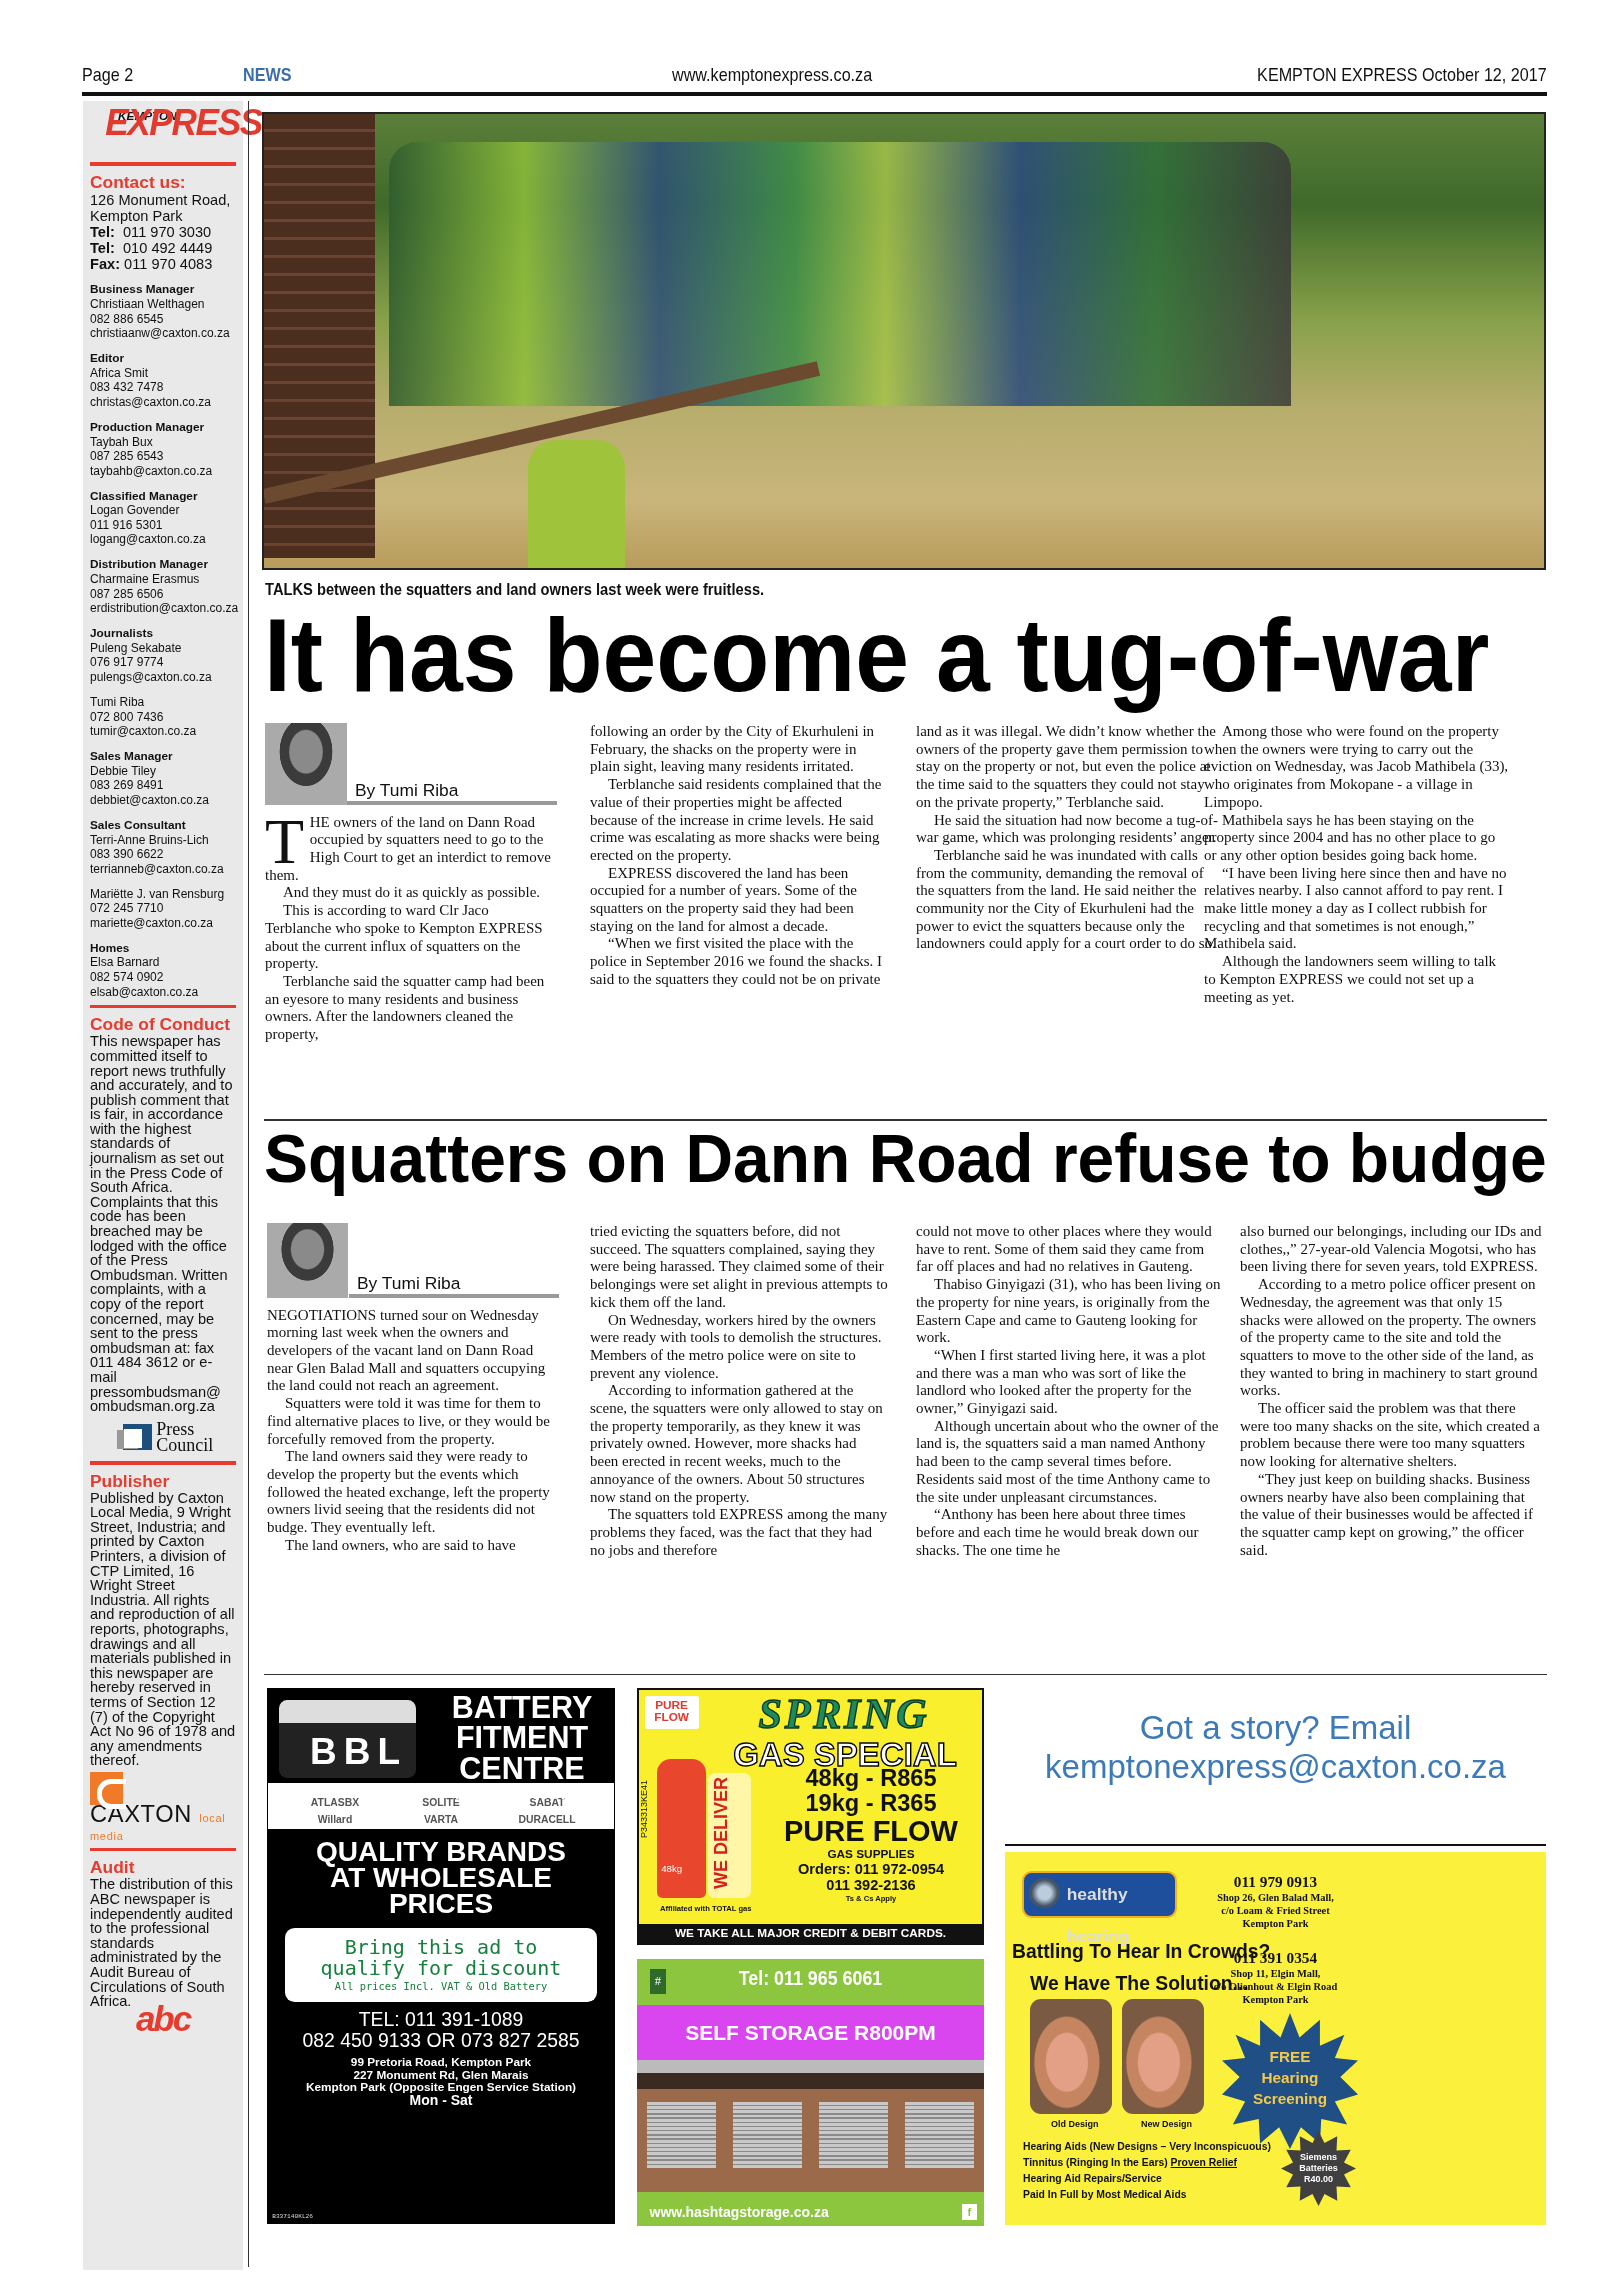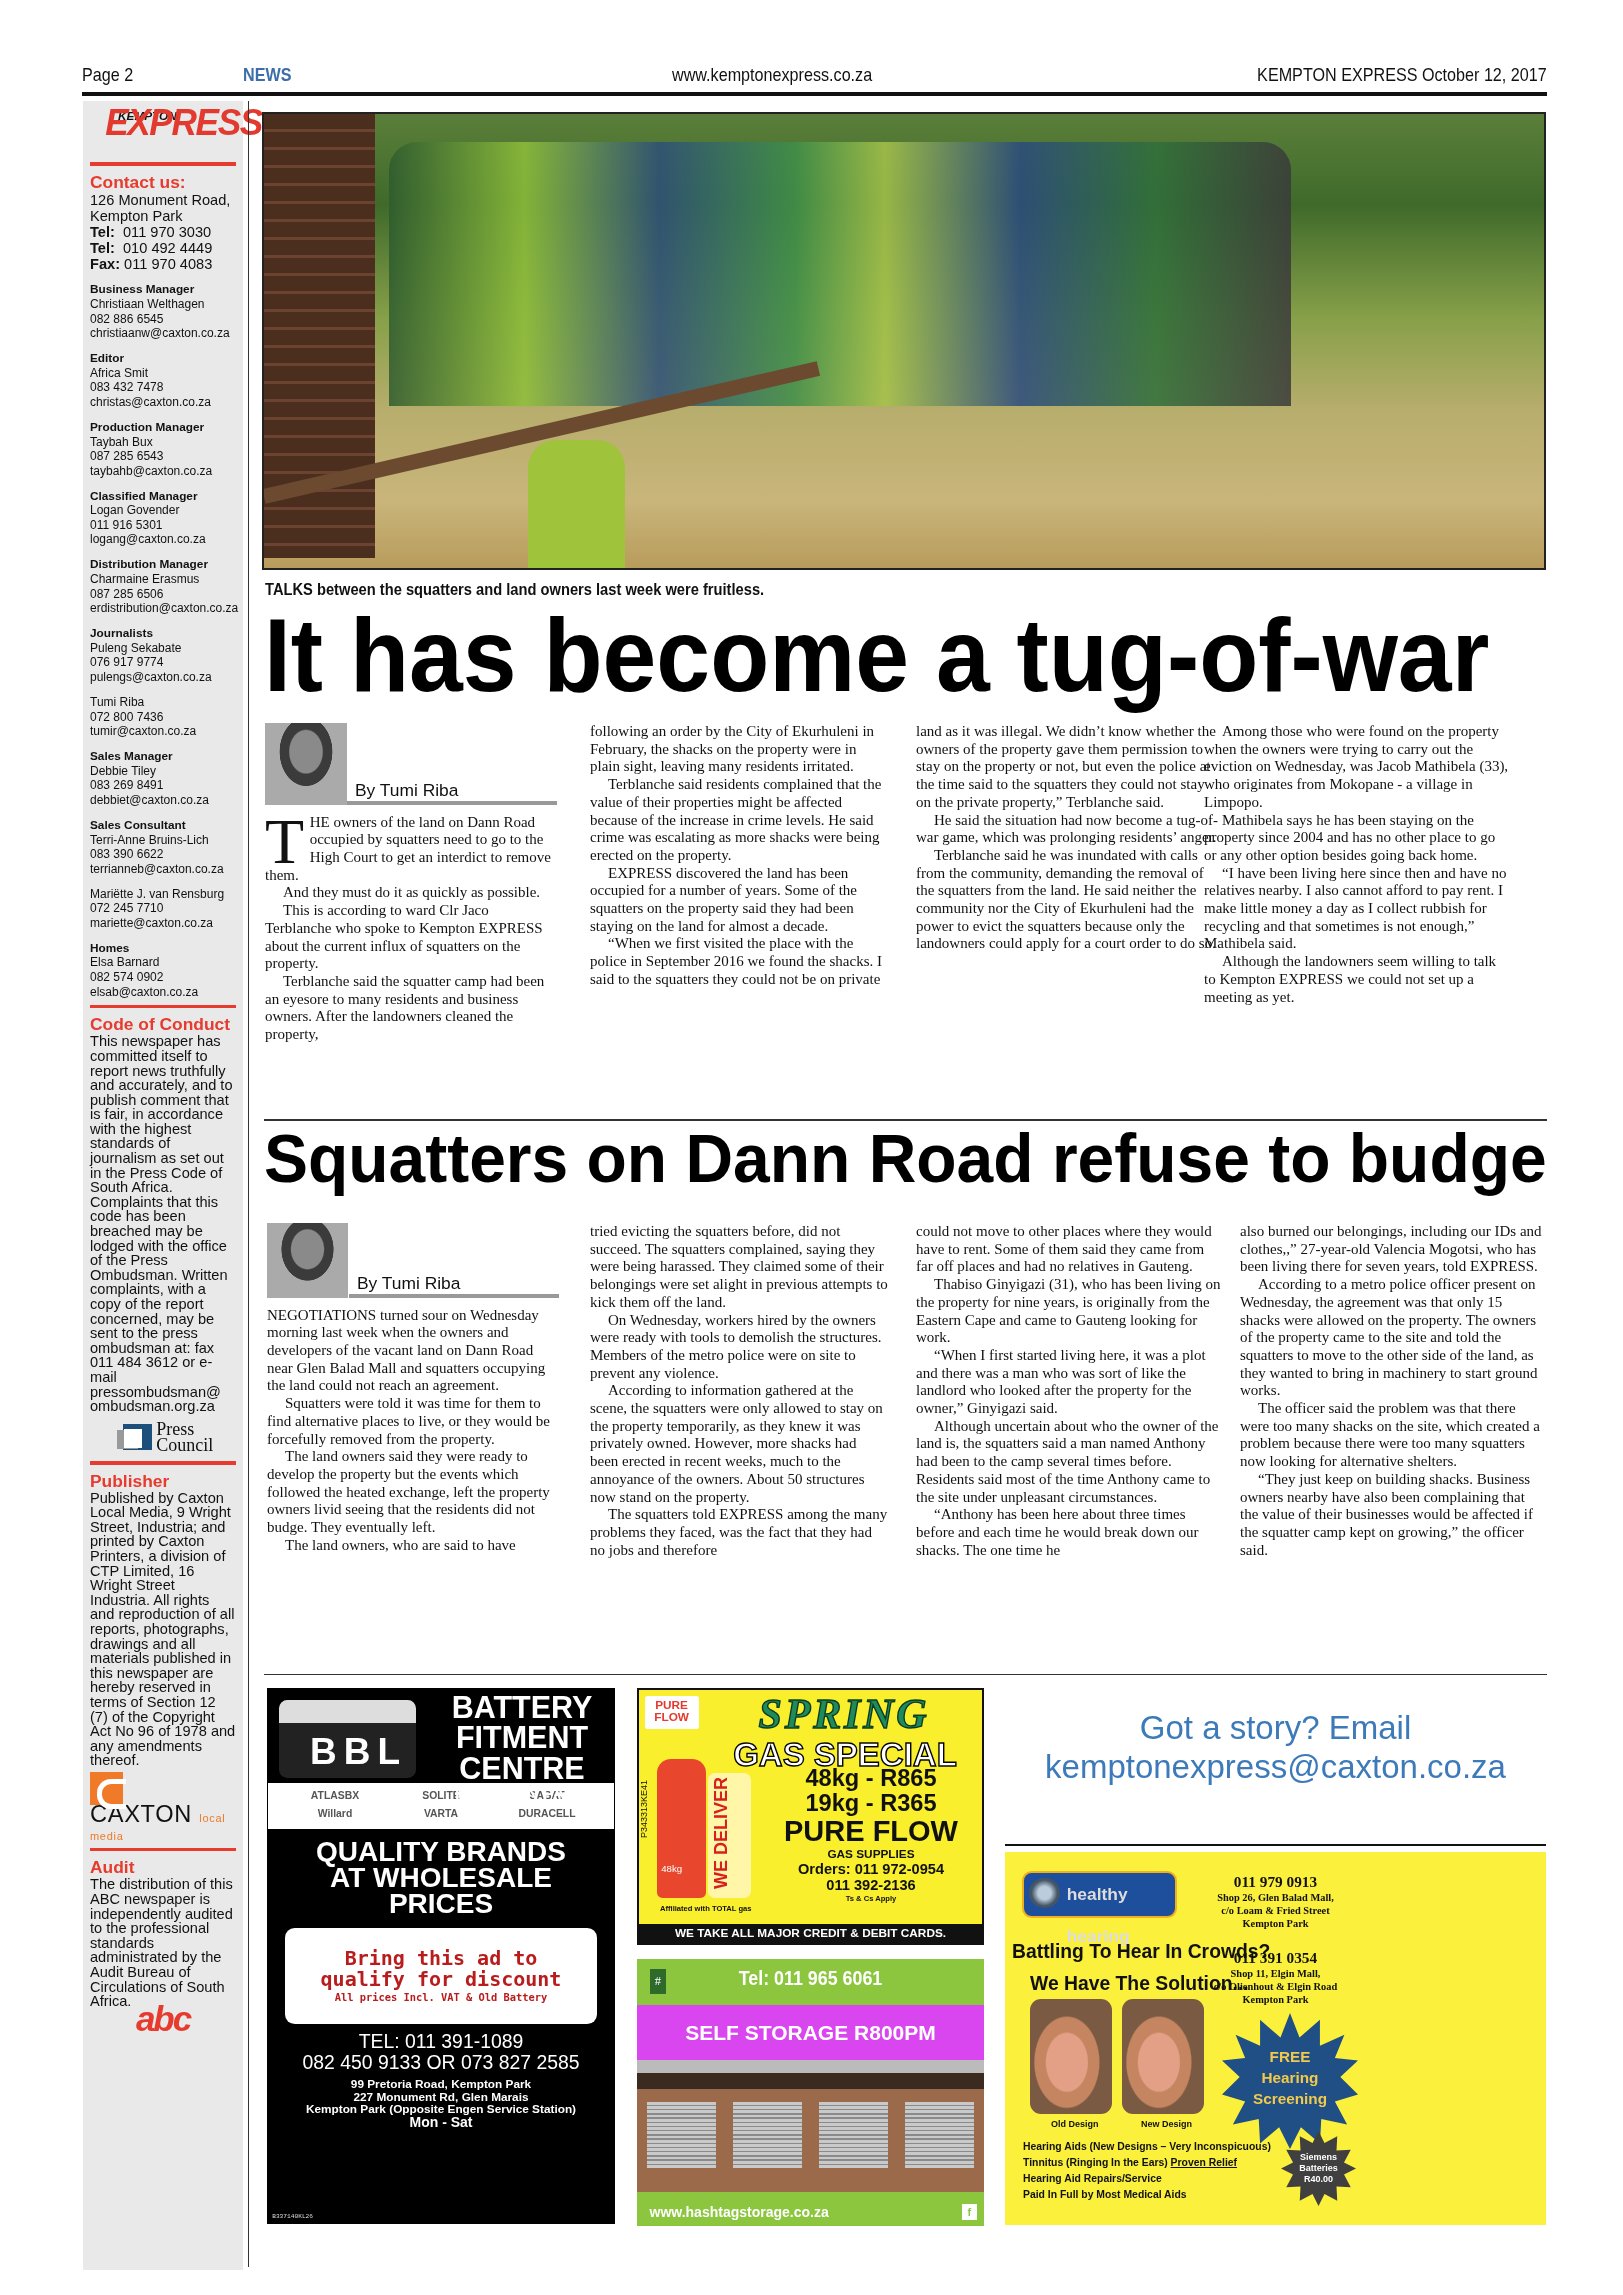--- a/index.html
+++ b/index.html
@@ -57,23 +57,23 @@
 .byline .name{position:absolute;left:90px;bottom:8.3px;font-family:"Liberation Sans",sans-serif;font-size:17.4px}
 .dropcap{float:left;font-size:64px;line-height:53px;margin:1.4px 5.6px -2.8px 0}
 .hr{position:absolute;height:2.1px;background:#333}
 
 #ad1{left:267px;top:1688px;width:348px;height:536px;background:#000;color:#fff;border:1.4px solid #000}
 #ad1 .top{position:relative;height:94px}
 #ad1 .batt{position:absolute;left:11px;top:11px;width:137px;height:78px;background:linear-gradient(180deg,#ddd 0 30%,#222 30%);border-radius:8.3px}
 #ad1 .bbl{position:absolute;left:42px;top:42px;font-family:"Liberation Sans",sans-serif;font-weight:bold;font-size:37px;color:#fff;letter-spacing:7px}
 #ad1 .title{position:absolute;left:164px;top:2.8px;width:180px;text-align:center;font-family:"Liberation Sans",sans-serif;font-weight:bold;font-size:30.5px;line-height:30.5px}
 #ad1 .title .s{font-size:16.7px;line-height:21px}
-#ad1 .brands{background:#fff;color:#555;height:46px;display:grid;grid-template-columns:1fr 1fr 1fr;font-family:"Liberation Sans",sans-serif;font-weight:bold;font-size:10.4px;text-align:center;line-height:16.7px;padding:5px 14px}
+#ad1 .brands{background:#fff;color:#555;height:46px;display:grid;grid-template-columns:1fr 1fr 1fr;font-family:"Liberation Sans",sans-serif;font-weight:bold;font-size:10.4px;text-align:center;line-height:16.7px;padding:12px 14px}
 #ad1 .q{text-align:center;font-family:"Liberation Sans",sans-serif;font-weight:bold;font-size:28px;line-height:26px;margin-top:9.7px}
-#ad1 .bring{background:#fff;color:#b91c1c;border-radius:9.7px;margin:11px 16.7px 0;padding:20px;text-align:center;font-family:"DejaVu Sans Mono",monospace;font-weight:bold;font-size:20px;line-height:21px}
+#ad1 .bring{background:#fff;color:#15803d;border-radius:9.7px;margin:11px 16.7px 0;padding:9px;text-align:center;font-family:"DejaVu Sans Mono",monospace;font-weight:normal;font-size:20px;line-height:21px}
 #ad1 .bring .s{font-size:10.4px;line-height:14px}
 #ad1 .tel{text-align:center;font-family:"Liberation Sans",sans-serif;font-size:19.4px;line-height:21px;margin-top:7px}
 #ad1 .addr{text-align:center;font-family:"Liberation Sans",sans-serif;font-weight:bold;font-size:11.8px;line-height:12.5px;margin-top:5.6px}
 #ad1 .code{position:absolute;left:4.2px;bottom:2.8px;font-family:"Liberation Mono",monospace;font-size:6.2px;color:#ddd}
 #ad2{left:637px;top:1688px;width:347px;height:257px;background:#f9ef2c;border:2.1px solid #111;overflow:hidden}
 #ad2 .pf{position:absolute;left:5.6px;top:5.6px;width:54px;height:33px;background:#fff;color:#e23a2e;font-family:"Liberation Sans",sans-serif;font-weight:bold;font-size:11.8px;line-height:11.8px;text-align:center;padding-top:4.2px;border-radius:2.8px}
 #ad2 .spring{position:absolute;left:66px;top:0;width:278px;text-align:center;font-family:"Liberation Serif",serif;font-weight:bold;font-style:italic;font-size:42px;color:#1f8a5c;letter-spacing:2.8px;-webkit-text-stroke:1.4px #0b3b22}
 #ad2 .gs{position:absolute;left:69px;top:46px;width:274px;text-align:center;font-family:"Liberation Sans",sans-serif;font-weight:bold;font-size:33px;color:#fff;-webkit-text-stroke:1.4px #000}
 #ad2 .cyl{position:absolute;left:18px;top:69px;width:49px;height:139px;background:#e8472d;border-radius:14px 14px 5.6px 5.6px}
 #ad2 .cyl span{position:absolute;left:4.2px;top:104px;font-family:"Liberation Sans",sans-serif;font-size:9.7px;color:#fff}

